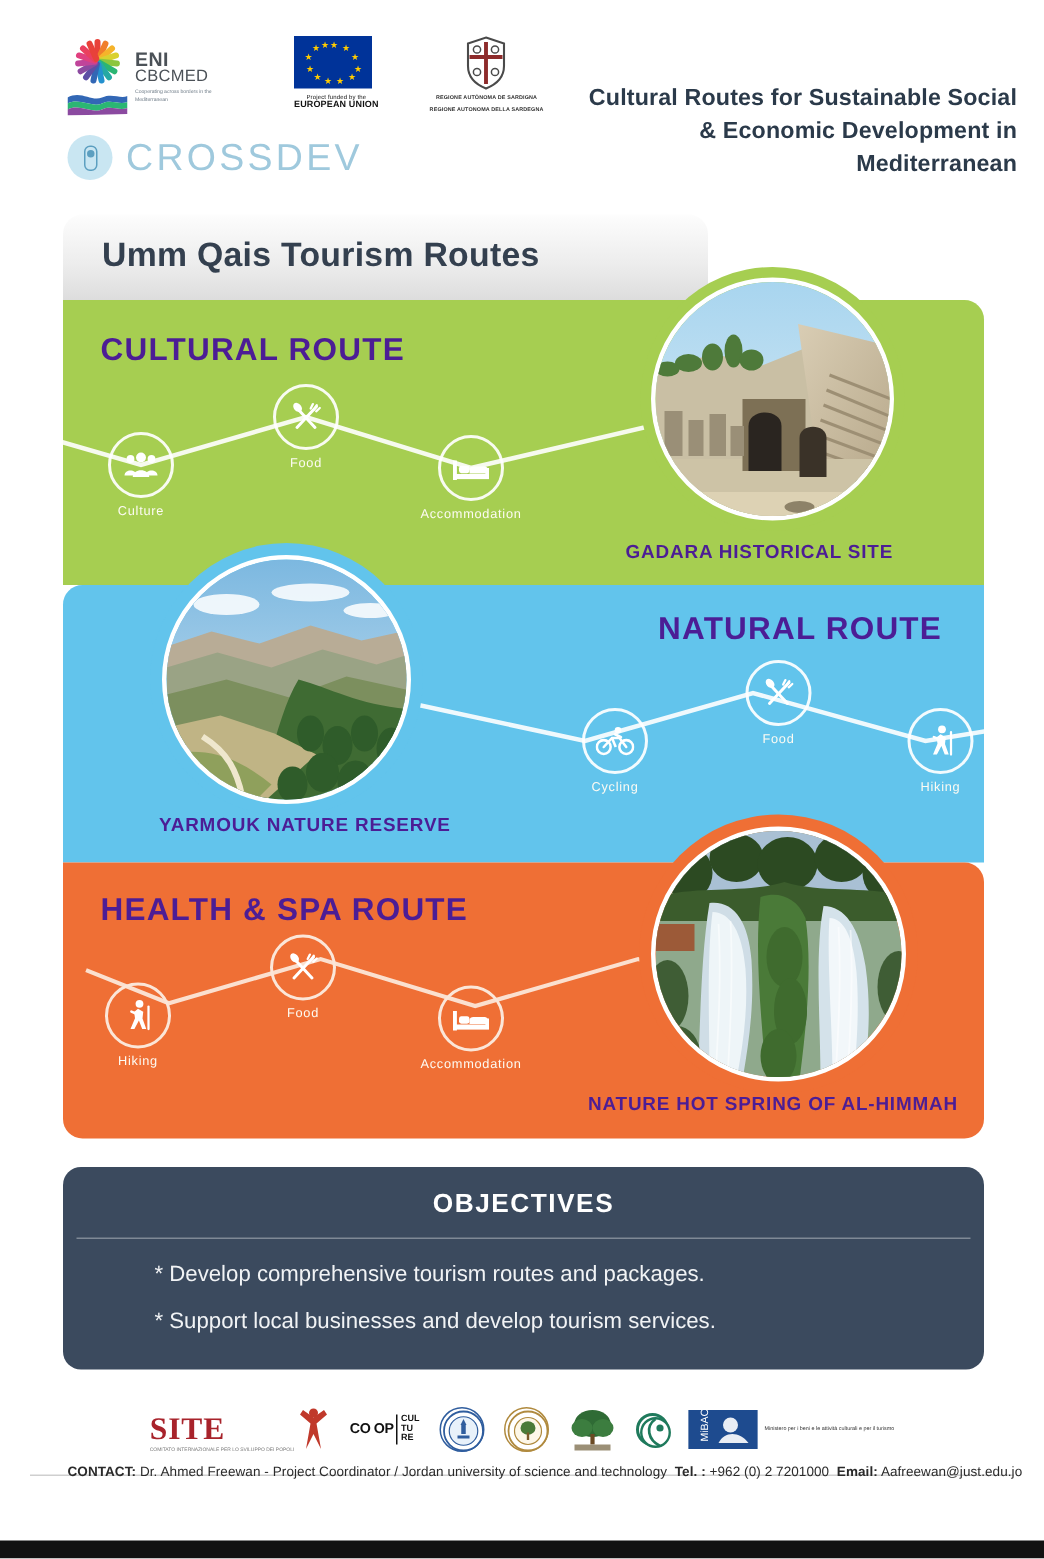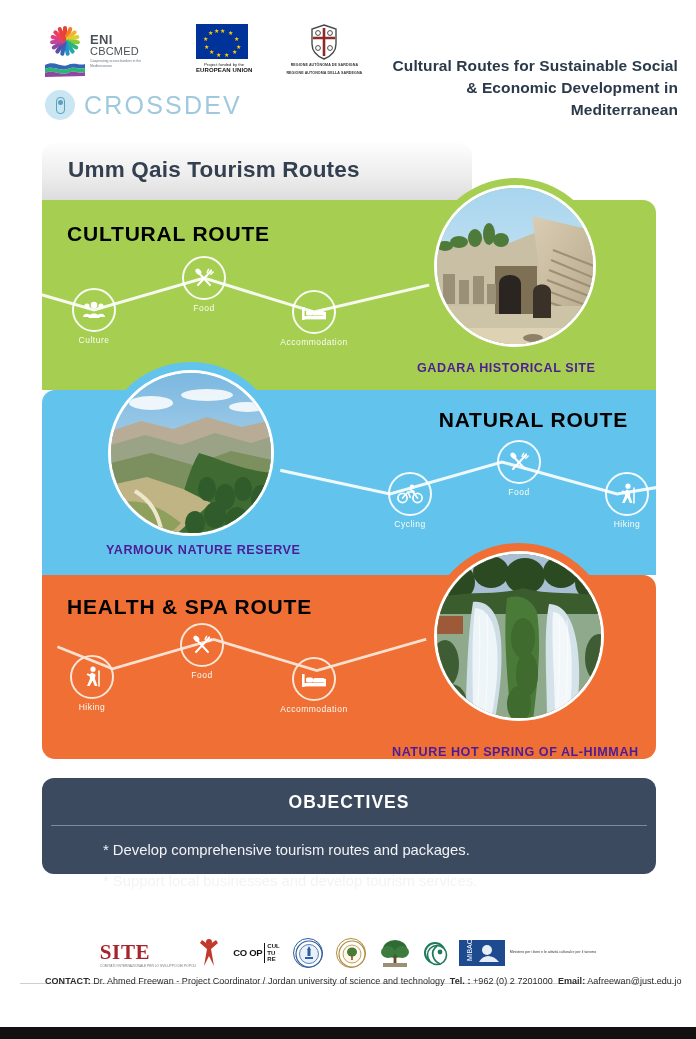--- a/index.html
+++ b/index.html
@@ -52,21 +52,21 @@
       background: linear-gradient(180deg,#fdfdfd 0%,#ececec 60%,#dddddd 100%);
       border-radius: 13px 13px 0 0; }
   .title-text { position: absolute; left: 26px; top: 14px; font-size: 22.5px; font-weight: 700;
       color: #34404f; letter-spacing: .2px; }
 
   .band { position: absolute; left: 0; width: 614px; }
   .band-green { top: 57px; height: 190px; background: #a6ce51; border-radius: 0 13px 0 0; }
   .band-blue  { top: 247px; height: 185px; background: #62c4ec; border-radius: 13px 0 0 0; }
   .band-orange{ top: 432px; height: 184px; background: #ef6f35; border-radius: 0 13px 13px 13px; }
 
-  .band-label { position: absolute; font-size: 21px; font-weight: 700; color: #000000; letter-spacing: .8px; }
+  .band-label { position: absolute; font-size: 21px; font-weight: 700; color: #4c1d95; letter-spacing: .8px; }
   .band-label-green  { left: 25px; top: 22px; }
   .band-label-blue   { right: 28px; top: 18px; }
   .band-label-orange { left: 25px; top: 20px; }
 
   
   .chain { position: absolute; left: 0; top: 0; width: 614px; height: 100%; pointer-events: none; }
 
   
   .node { position: absolute; width: 44px; height: 44px; }
   .node .ring { width: 44px; height: 44px; border-radius: 50%; border: 2.2px solid rgba(255,255,255,.92);
@@ -74,21 +74,21 @@
   .node .lbl { position: absolute; left: 50%; transform: translateX(-50%); top: 47px;
       font-size: 8.5px; color: #fdfbf3; white-space: nowrap; letter-spacing: .5px; }
 
   
   .photo { position: absolute; border-radius: 50%; overflow: hidden; }
   .photo-ring { position: absolute; border-radius: 50%; }
 
   .caption { position: absolute; font-size: 12.6px; font-weight: 700; color: #4c1d95; letter-spacing: .55px; white-space: nowrap; }
 
   
-  .objectives { position: absolute; left: 42px; top: 778px; width: 614px; height: 96px;
+  .objectives { position: absolute; left: 42px; top: 778px; width: 614px; height: 135px;
       background: #3b4a5e; border-radius: 12px; }
   .obj-title { text-align: center; font-size: 17.5px; font-weight: 700; color: #fff; letter-spacing: 1px; padding-top: 14px; }
   .obj-rule { width: 596px; height: 1px; background: rgba(255,255,255,.35); margin: 12px auto 0; }
   .obj-list { padding: 14px 0 0 61px; }
   .obj-item { font-size: 14.8px; color: #f1f3f5; line-height: 1.45; margin-bottom: 10px; }
 
   
   .partners { position: absolute; left: 0; top: 925px; width: 696px; height: 56px;
       display: flex; align-items: center; justify-content: center; gap: 13px; }
   .plogo { display: flex; align-items: center; justify-content: center; }
@@ -480,21 +480,21 @@
           </g>
           <rect x="0" y="62" width="26" height="18" fill="#9c5a38"></rect>
           <g stroke="#ffffff" stroke-width="1.2" opacity=".55" fill="none">
             <path d="M42 62 C44 96 42 130 40 164"></path>
               <path d="M50 60 C52 96 50 132 48 164"></path>
             <path d="M122 64 C124 98 122 132 120 164"></path>
               <path d="M130 66 C132 100 130 134 128 164"></path>
           </g>
         </svg>
       </div>
-      <div class="caption" style="left:350px; top:170px;">NATURE HOT SPRING OF AL-HIMMAH</div>
+      <div class="caption" style="left:350px; top:154px;">NATURE HOT SPRING OF AL-HIMMAH</div>
     </div>
   </div>
 
   <div class="objectives">
     <div class="obj-title">OBJECTIVES</div>
     <div class="obj-rule"></div>
     <div class="obj-list">
       <div class="obj-item">* Develop comprehensive tourism routes and packages.</div>
       <div class="obj-item">* Support local businesses and develop tourism services.</div>
     </div>

